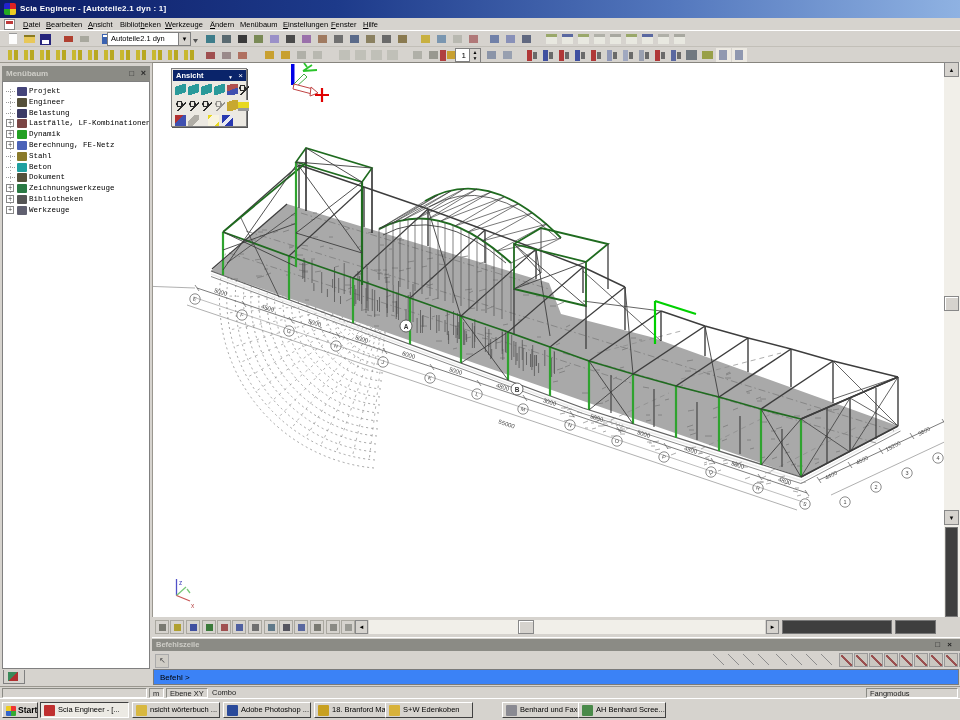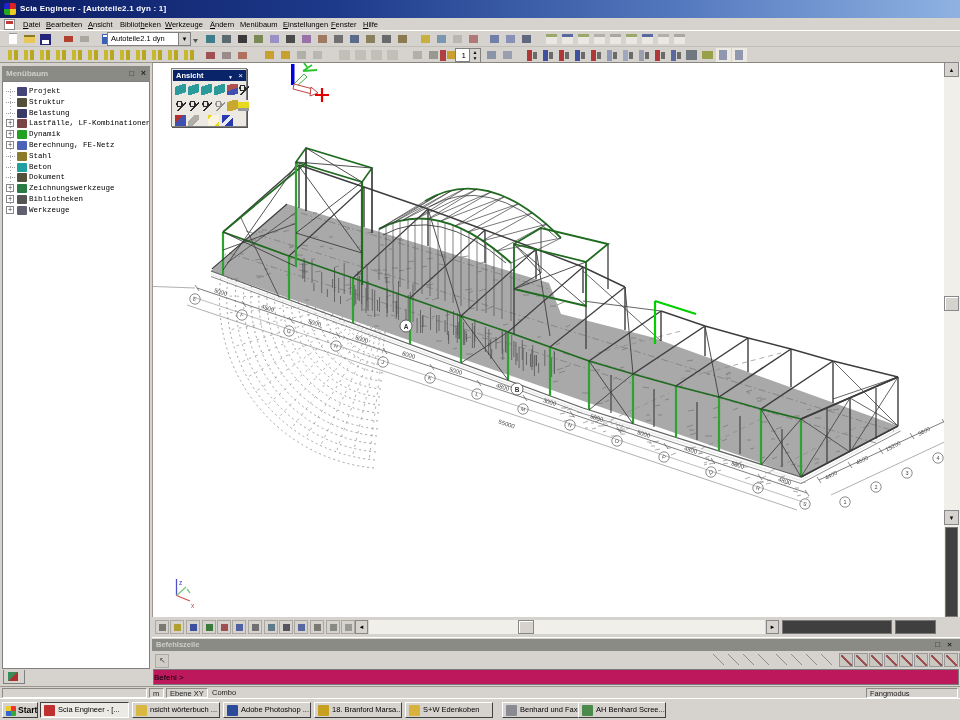--- a/index.html
+++ b/index.html
@@ -88,22 +88,22 @@
 #cmdcur { position:absolute; left:3px; top:16px; width:14px; height:14px; border:1px solid #aaa;
   background:#d0cdc6; }
 #cmdcur::after { content:"\2196"; font-size:8px; position:absolute; left:3px; top:1px; color:#555; }
 .sic { position:absolute; top:15px; width:14px; height:14px; }
 .sic i { position:absolute; left:1px; top:1px; width:11px; height:11px;
   background:none !important; }
 .sic i::after { content:""; position:absolute; left:0; top:0; width:11px; height:11px;
   background:linear-gradient(45deg, transparent 46%, #8d8d8d 46% 54%, transparent 54%); }
 .sic.bx { border:1px solid #999; background:#cac7c0; }
 .sic.bx i::after { background:linear-gradient(45deg, transparent 44%, #9a5050 44% 56%, transparent 56%); }
-#cmdinput { position:absolute; left:1px; top:31px; width:806px; height:16px; background:#be185d;
-  border:1px solid #7a7a7a; font-size:8px; line-height:15px; padding-left:0; color:#000; }
+#cmdinput { position:absolute; left:1px; top:31px; width:806px; height:16px; background:#3b82f6;
+  border:1px solid #7a7a7a; font-size:8px; line-height:15px; padding-left:6px; color:#000; }
 #status { position:absolute; left:0; top:686px; width:960px; height:12px; background:#d6d3ce;
   border-top:1px solid #9a978f; font-size:7.5px; color:#222; }
 .scell { position:absolute; top:1px; height:10px; border:1px solid; border-color:#8a8a84 #fff #fff #8a8a84;
   line-height:9px; padding:0 3px; }
 #task { position:absolute; left:0; top:698px; width:960px; height:16px; background:#d6d3ce;
   border-top:1px solid #fff; }
 #start { position:absolute; left:2px; top:3px; width:36px; height:16px; background:#d6d3ce;
   border:1px solid; border-color:#fff #404040 #404040 #fff; font-size:8.5px; font-weight:bold;
   line-height:14px; padding-left:15px; }
 #start::before { content:""; position:absolute; left:3px; top:3px; width:10px; height:10px;
@@ -416,21 +416,21 @@
   <div id="phead">Menübaum<span class="pp">□</span><span class="px">×</span></div>
   <div id="ptree">
       <div class="trow">
         <span class="noplus"></span>
         <span class="tico" style="background:#44447a"></span>
         <span class="tlbl">Projekt</span>
       </div>
       <div class="trow">
         <span class="noplus"></span>
         <span class="tico" style="background:#55503a"></span>
-        <span class="tlbl">Struktur</span>
+        <span class="tlbl">Engineer</span>
       </div>
       <div class="trow">
         <span class="noplus"></span>
         <span class="tico" style="background:#3a3a66"></span>
         <span class="tlbl">Belastung</span>
       </div>
       <div class="trow">
         <span class="plus">+</span>
         <span class="tico" style="background:#7a4444"></span>
         <span class="tlbl">Lastfälle, LF-Kombinationen</span>
@@ -1246,15 +1246,15 @@
   <div class="scell" style="left:166px;width:42px">Ebene XY</div>
   <b style="position:absolute;left:212px;top:1px;font-weight:normal">Combo</b>
   <div class="scell" style="left:866px;width:92px">Fangmodus</div>
 </div>
 <div id="task">
   <div id="start">Start</div>
   <div class="tb pressed" style="left:40px;width:89px"><span class="tbi" style="background:#c03030"></span><span>Scia Engineer - [...</span></div>
   <div class="tb" style="left:132px;width:88px"><span class="tbi" style="background:#d8b840"></span><span>nsicht wörterbuch ...</span></div>
   <div class="tb" style="left:223px;width:88px"><span class="tbi" style="background:#2a4a9a"></span><span>Adobe Photoshop ...</span></div>
   <div class="tb" style="left:314px;width:88px"><span class="tbi" style="background:#c8a020"></span><span>18. Branford Marsa...</span></div>
-  <div class="tb" style="left:405px;width:88px"><span class="tbi" style="background:#d8b23a"></span><span>S+W Edenkoben</span></div>
+  <div class="tb" style="left:385px;width:88px"><span class="tbi" style="background:#d8b23a"></span><span>S+W Edenkoben</span></div>
   <div class="tb" style="left:502px;width:90px"><span class="tbi" style="background:#8a8a92"></span><span>Benhard und Faxg...</span></div>
   <div class="tb" style="left:578px;width:88px"><span class="tbi" style="background:#4a8a4a"></span><span>AH Benhard Scree...</span></div>
 </div>
 </body></html>

